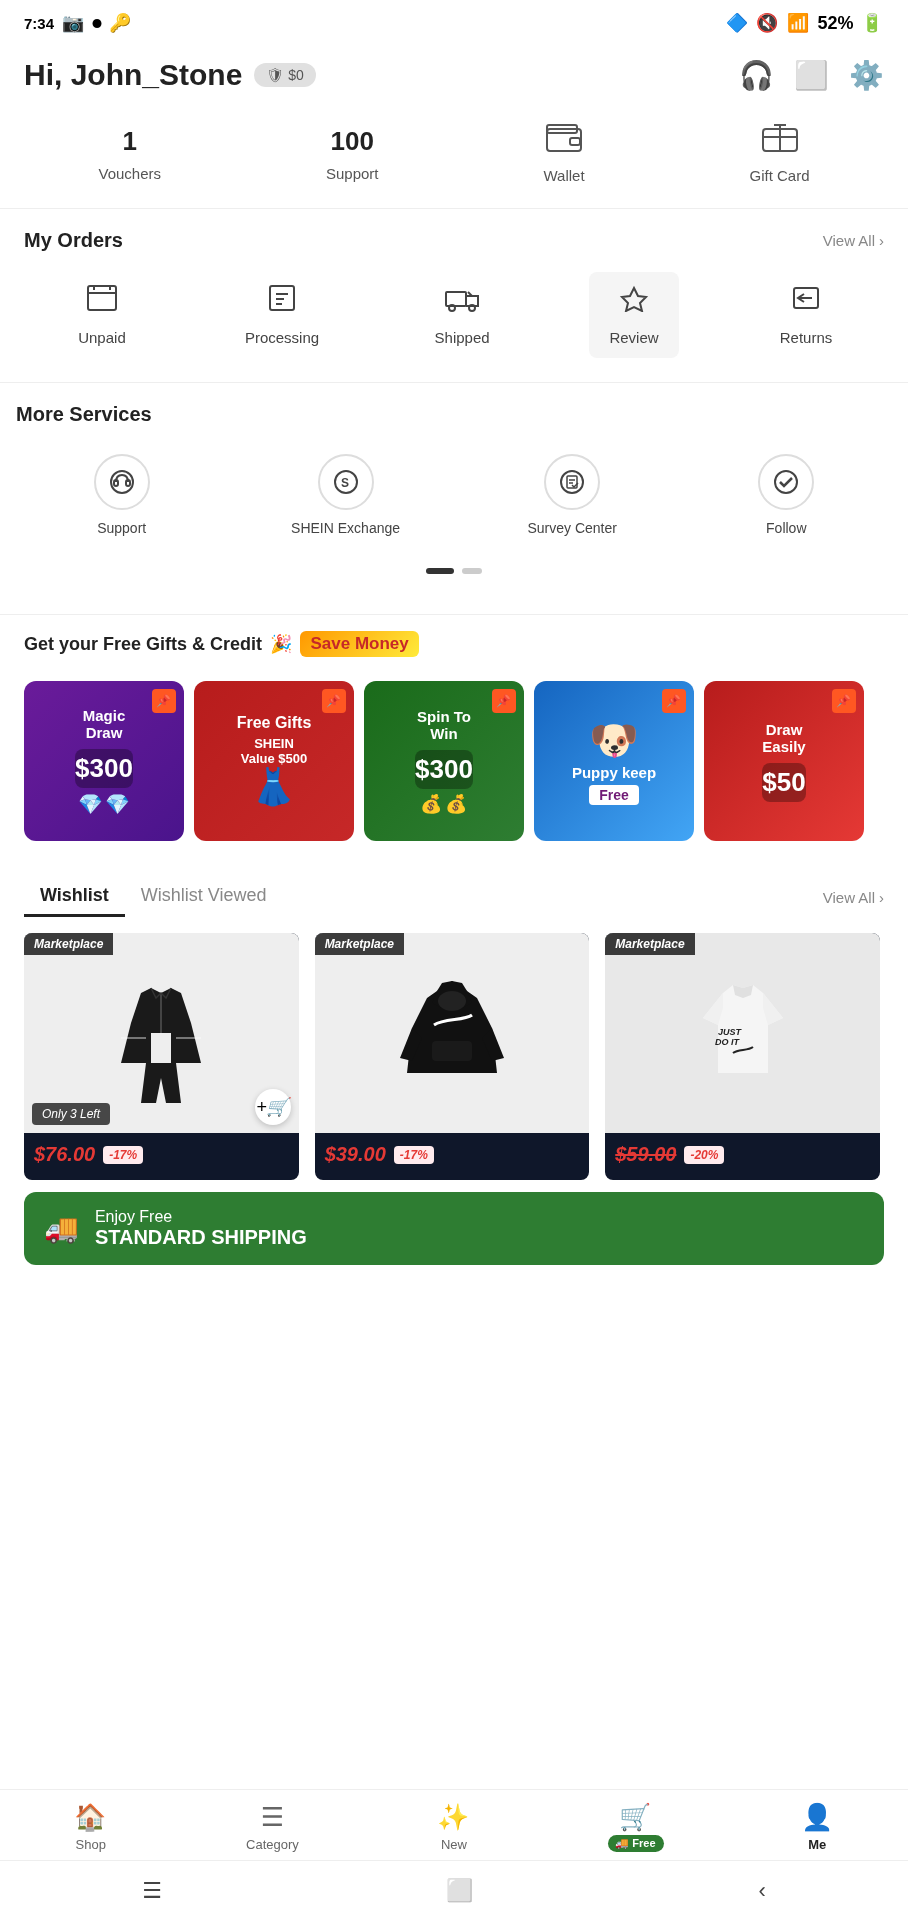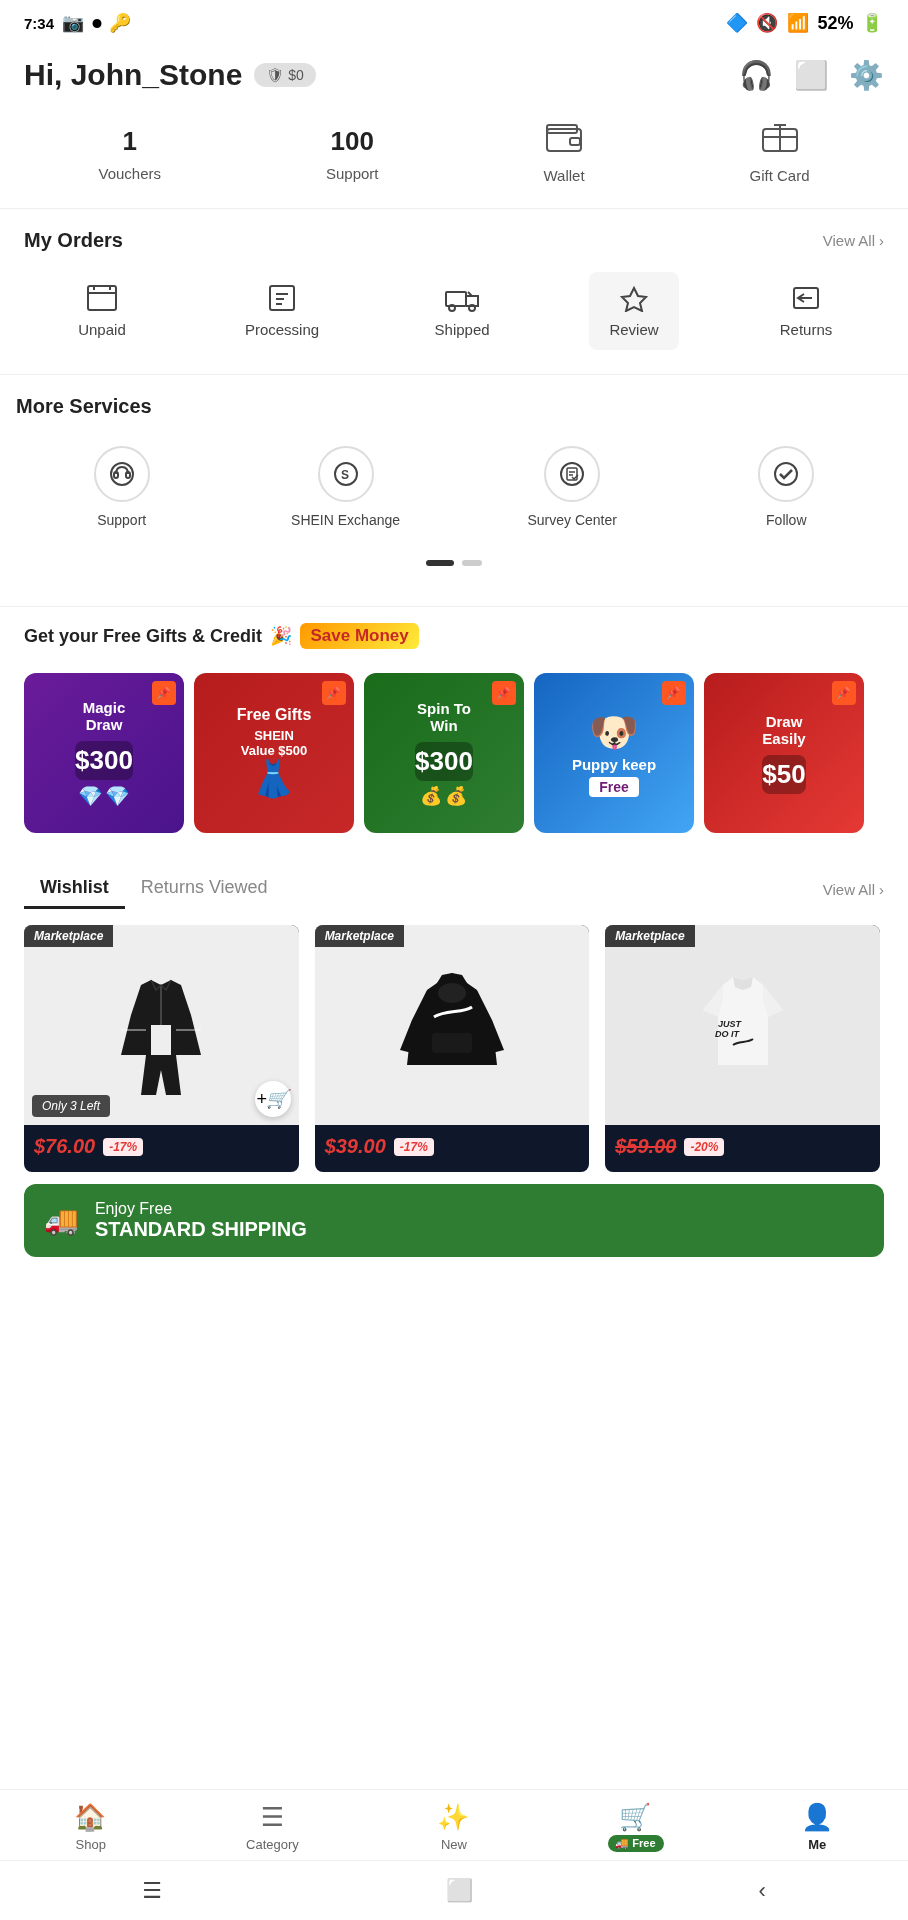--- a/index.html
+++ b/index.html
@@ -82,21 +82,21 @@
     .orders-row {
       display: flex;
       justify-content: space-around;
       padding: 8px 16px 24px;
       border-bottom: 1px solid #eee;
     }
     .order-item {
       display: flex;
       flex-direction: column;
       align-items: center;
-      gap: 2px;
+      gap: 10px;
       cursor: pointer;
       padding: 12px 16px;
       border-radius: 8px;
       min-width: 90px;
     }
     .order-item.active { background: #f5f5f5; }
     .order-icon { font-size: 28px; color: #444; }
     .order-label { font-size: 15px; color: #444; }
 
     
@@ -629,21 +629,21 @@
       <div style="font-size:15px;font-weight:800">Draw<br>Easily</div>
       <div class="card-amount">$50</div>
     </div>
   </div>
 </div>
 
 <div class="wishlist-section">
   <div class="tabs-row">
     <div class="tabs-left">
       <div class="tab-item active">Wishlist</div>
-      <div class="tab-item">Returns Viewed</div>
+      <div class="tab-item">Wishlist Viewed</div>
     </div>
     <span class="view-all">
       <span>View All</span>
       <span>›</span>
     </span>
   </div>
 
   <div class="product-grid">
 
     <div class="product-card">

